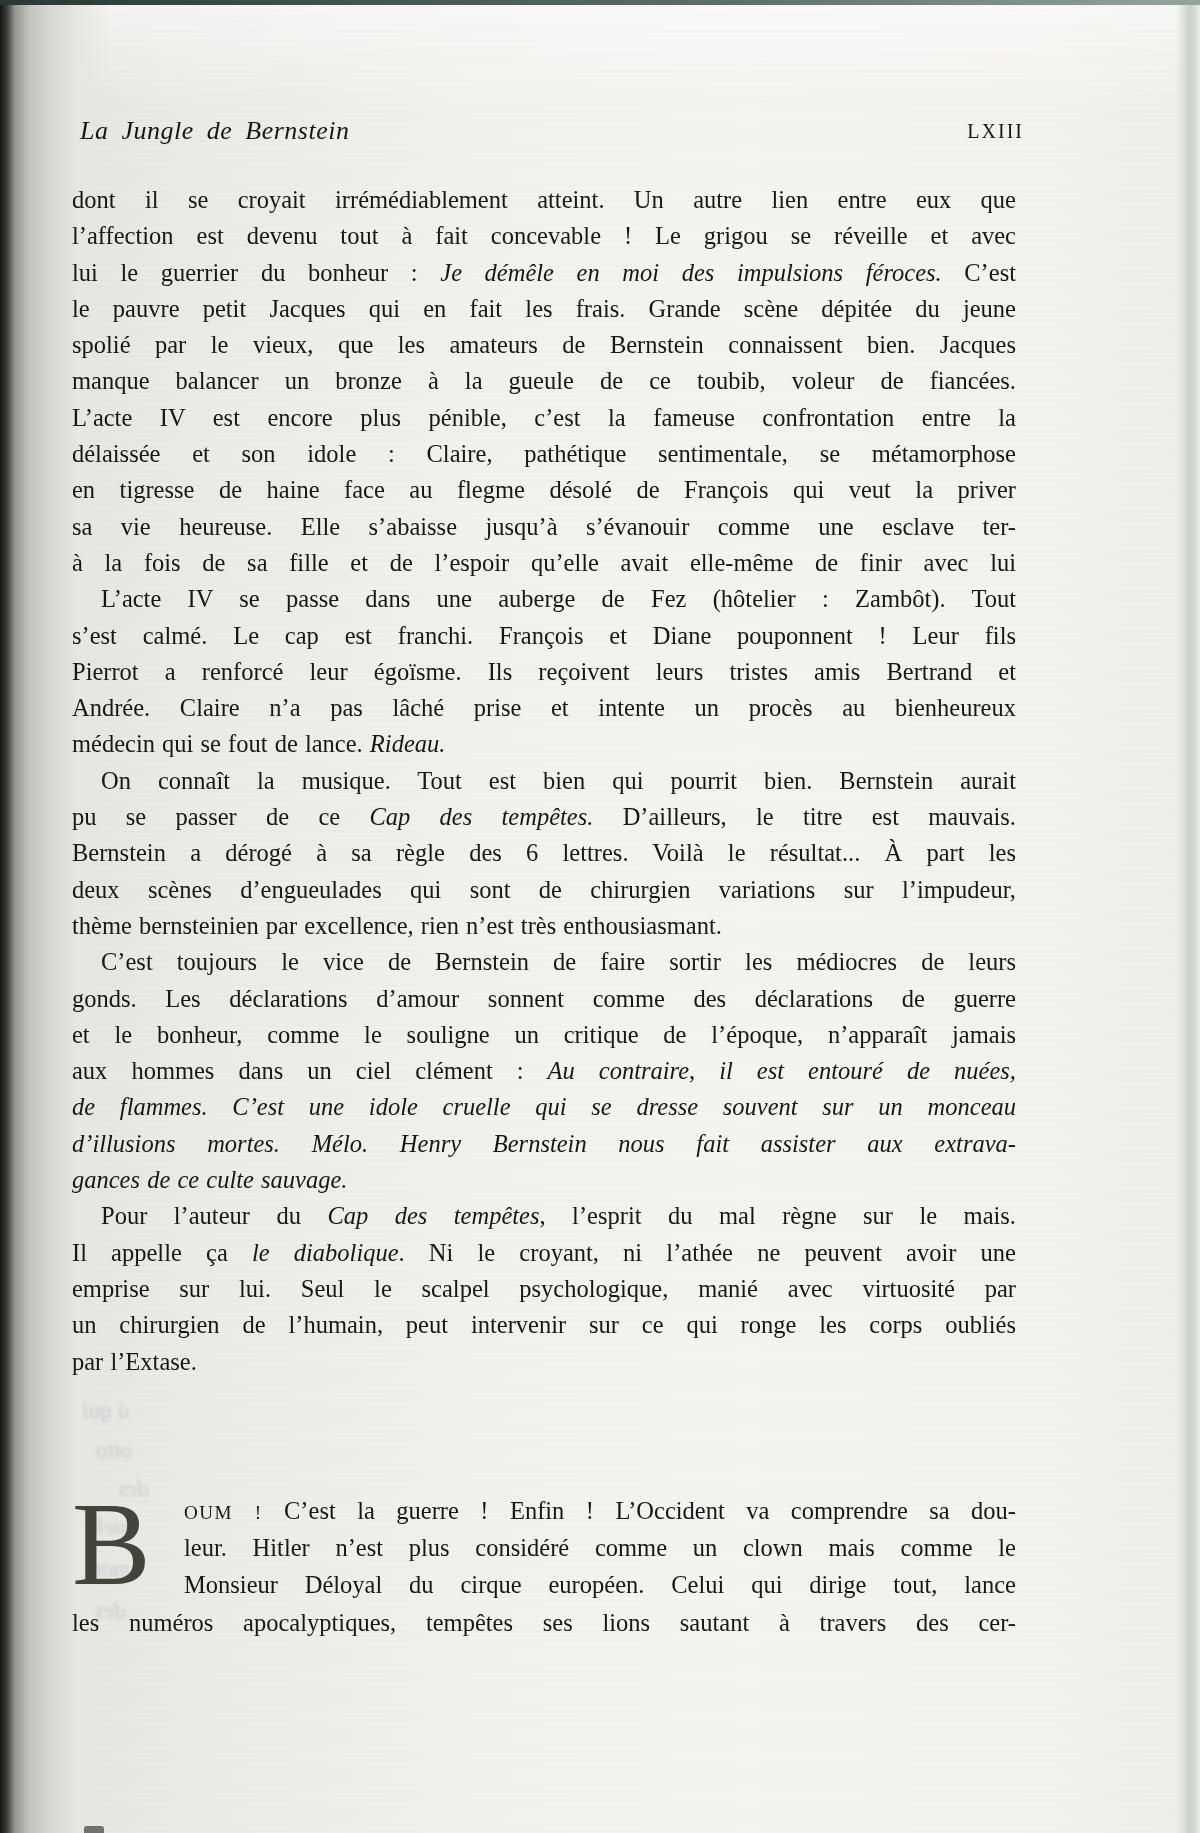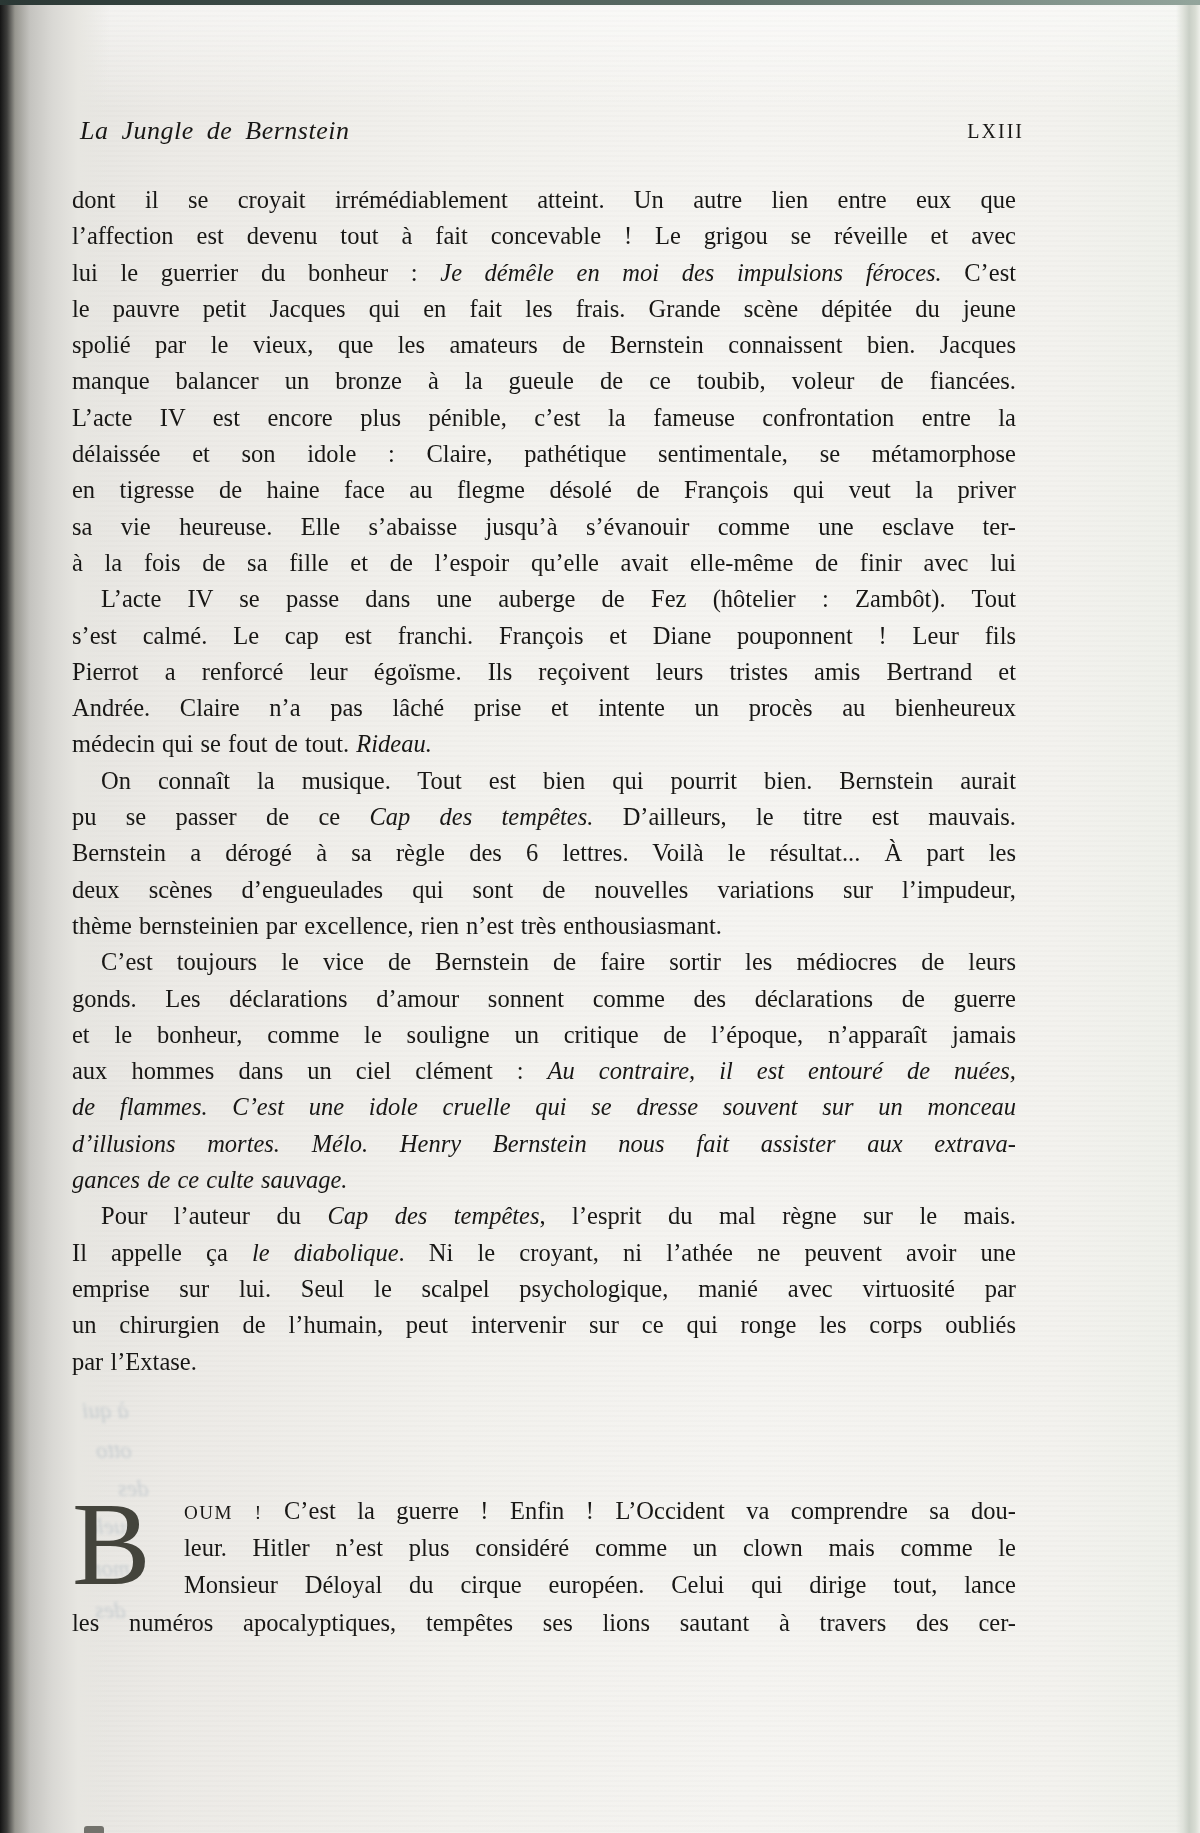--- a/index.html
+++ b/index.html
@@ -84,27 +84,27 @@
         <div class="line"><span class="seg-r">délaissée et son idole : Claire, pathétique sentimentale, se métamorphose</span></div>
         <div class="line"><span class="seg-r">en tigresse de haine face au flegme désolé de François qui veut la priver</span></div>
         <div class="line"><span class="seg-r">sa vie heureuse. Elle s’abaisse jusqu’à s’évanouir comme une esclave ter-</span></div>
         <div class="line"><span class="seg-r">à la fois de sa fille et de l’espoir qu’elle avait elle-même de finir avec lui</span></div>
       </div>
       <div class="para">
         <div class="line indent"><span class="seg-r">L’acte IV se passe dans une auberge de Fez (hôtelier : Zambôt). Tout</span></div>
         <div class="line"><span class="seg-r">s’est calmé. Le cap est franchi. François et Diane pouponnent ! Leur fils</span></div>
         <div class="line"><span class="seg-r">Pierrot a renforcé leur égoïsme. Ils reçoivent leurs tristes amis Bertrand et</span></div>
         <div class="line"><span class="seg-r">Andrée. Claire n’a pas lâché prise et intente un procès au bienheureux</span></div>
-        <div class="line last"><span class="seg-r">médecin qui se fout de tout. </span><span class="seg-i">Rideau.</span></div>
+        <div class="line last"><span class="seg-r">médecin qui se fout de lance. </span><span class="seg-i">Rideau.</span></div>
       </div>
       <div class="para">
         <div class="line indent"><span class="seg-r">On connaît la musique. Tout est bien qui pourrit bien. Bernstein aurait</span></div>
         <div class="line"><span class="seg-r">pu se passer de ce </span><span class="seg-i">Cap des tempêtes.</span><span class="seg-r"> D’ailleurs, le titre est mauvais.</span></div>
         <div class="line"><span class="seg-r">Bernstein a dérogé à sa règle des 6 lettres. Voilà le résultat... À part les</span></div>
-        <div class="line"><span class="seg-r">deux scènes d’engueulades qui sont de nouvelles variations sur l’impudeur,</span></div>
+        <div class="line"><span class="seg-r">deux scènes d’engueulades qui sont de chirurgien variations sur l’impudeur,</span></div>
         <div class="line last"><span class="seg-r">thème bernsteinien par excellence, rien n’est très enthousiasmant.</span></div>
       </div>
       <div class="para">
         <div class="line indent"><span class="seg-r">C’est toujours le vice de Bernstein de faire sortir les médiocres de leurs</span></div>
         <div class="line"><span class="seg-r">gonds. Les déclarations d’amour sonnent comme des déclarations de guerre</span></div>
         <div class="line"><span class="seg-r">et le bonheur, comme le souligne un critique de l’époque, n’apparaît jamais</span></div>
         <div class="line"><span class="seg-r">aux hommes dans un ciel clément : </span><span class="seg-i">Au contraire, il est entouré de nuées,</span></div>
         <div class="line"><span class="seg-i">de flammes. C’est une idole cruelle qui se dresse souvent sur un monceau</span></div>
         <div class="line"><span class="seg-i">d’illusions mortes. Mélo. Henry Bernstein nous fait assister aux extrava-</span></div>
         <div class="line last"><span class="seg-i">gances de ce culte sauvage.</span></div>

